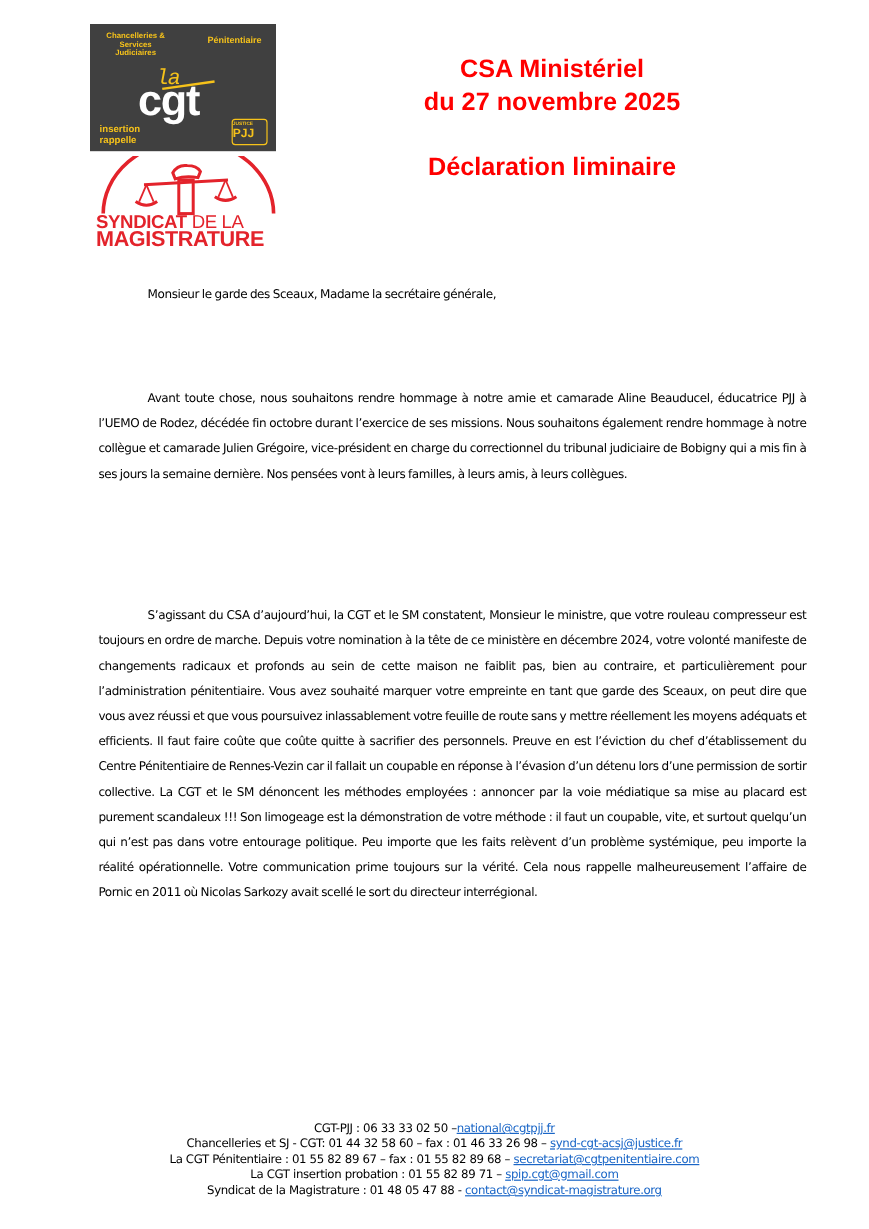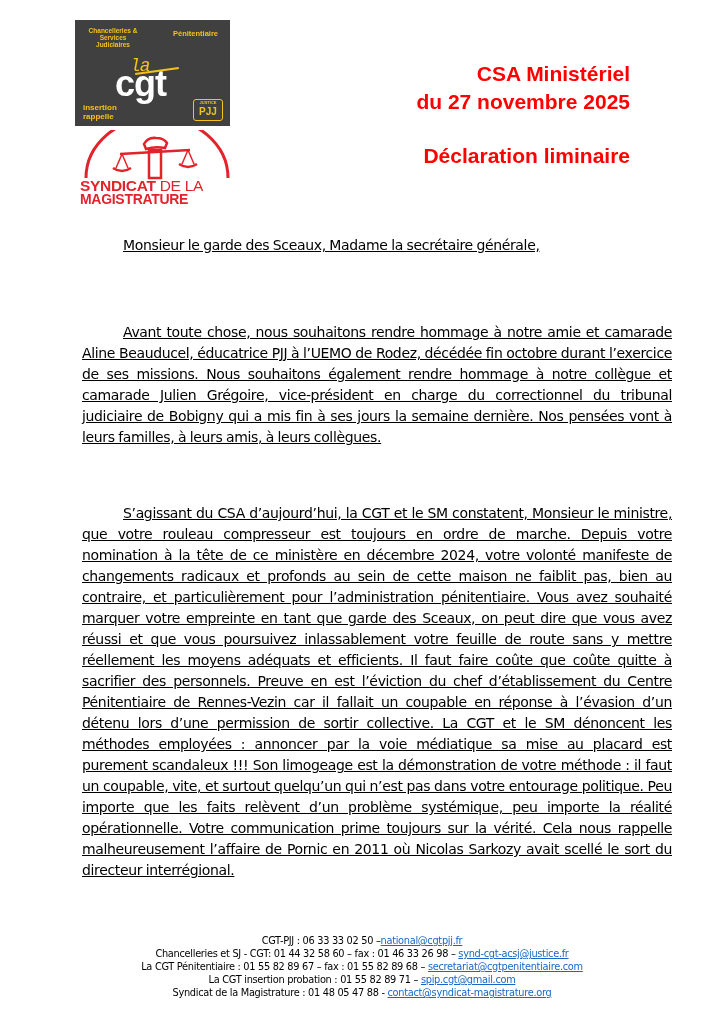--- a/index.html
+++ b/index.html
@@ -73,21 +73,21 @@
       font-size: 8px;
       line-height: 9px;
       font-weight: bold;
     }
     .cgt-logo .pjj {
       position: absolute;
       left: 118px; top: 79px;
       width: 28px; height: 20px;
       border: 1.5px solid #f6c21a;
       border-radius: 3px;
-      text-align: center;
+      text-align: left;
     }
     .cgt-logo .pjj .j {
       font-size: 4px;
       display: block;
       line-height: 6px;
       font-weight: bold;
     }
     .cgt-logo .pjj .p {
       font-size: 10px;
       font-weight: bold;
@@ -112,54 +112,53 @@
       line-height: 15px;
       white-space: nowrap;
       letter-spacing: -0.3px;
     }
     .sm-logo .sm-line1 .thin { font-weight: normal; }
     .sm-logo .sm-line2 {
       position: absolute;
       left: 2px; top: 62px;
       font-family: "Liberation Sans", sans-serif;
       font-weight: bold;
-      font-size: 14px;
+      font-size: 18px;
       line-height: 15px;
       white-space: nowrap;
       letter-spacing: -0.3px;
     }
     
     .title-block {
       position: absolute;
       left: 290px;
-      top: 60px;
+      top: 44px;
       width: 340px;
-      text-align: right;
+      text-align: center;
       color: #ff0000;
       font-family: "Liberation Sans", sans-serif;
       font-weight: bold;
       font-size: 21px;
       line-height: 28px;
     }
     .title-block .subtitle {
       margin-top: 26px;
     }
     
     .body-text {
       position: absolute;
       left: 82px;
       width: 590px;
       font-family: "DejaVu Sans", sans-serif;
-      font-size: 14px;
+      font-size: 10px;
       line-height: 21px;
       text-align: justify;
       letter-spacing: -0.35px;
       word-spacing: -0.5px;
       margin: 0;
-      text-decoration: underline;
     }
     .body-text.indent { text-indent: 41px; }
     #salutation { top: 235px; }
     #para1 { top: 322px; }
     #para2 { top: 503px; }
     
     .footer {
       position: absolute;
       left: 62px;
       top: 934px;

